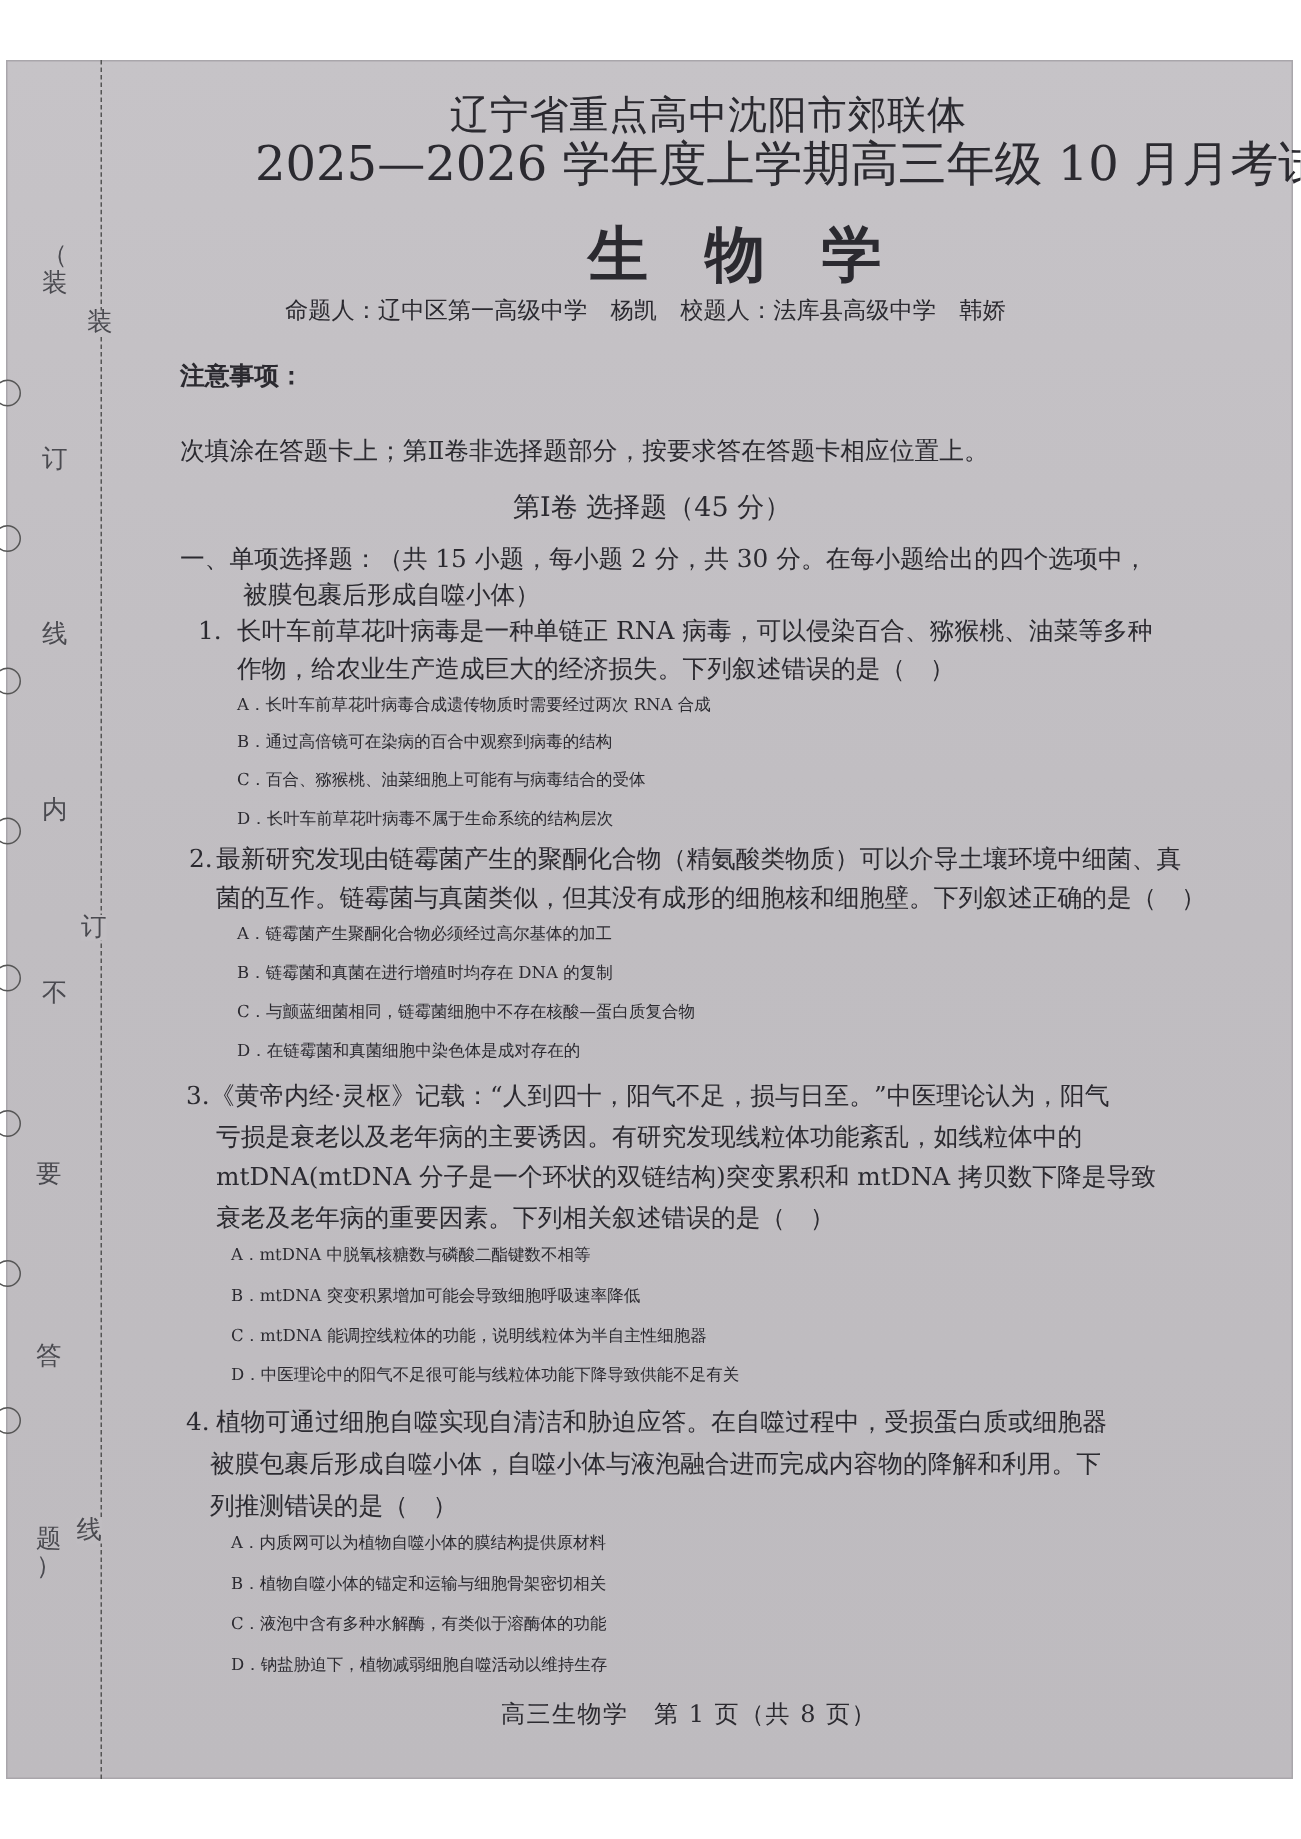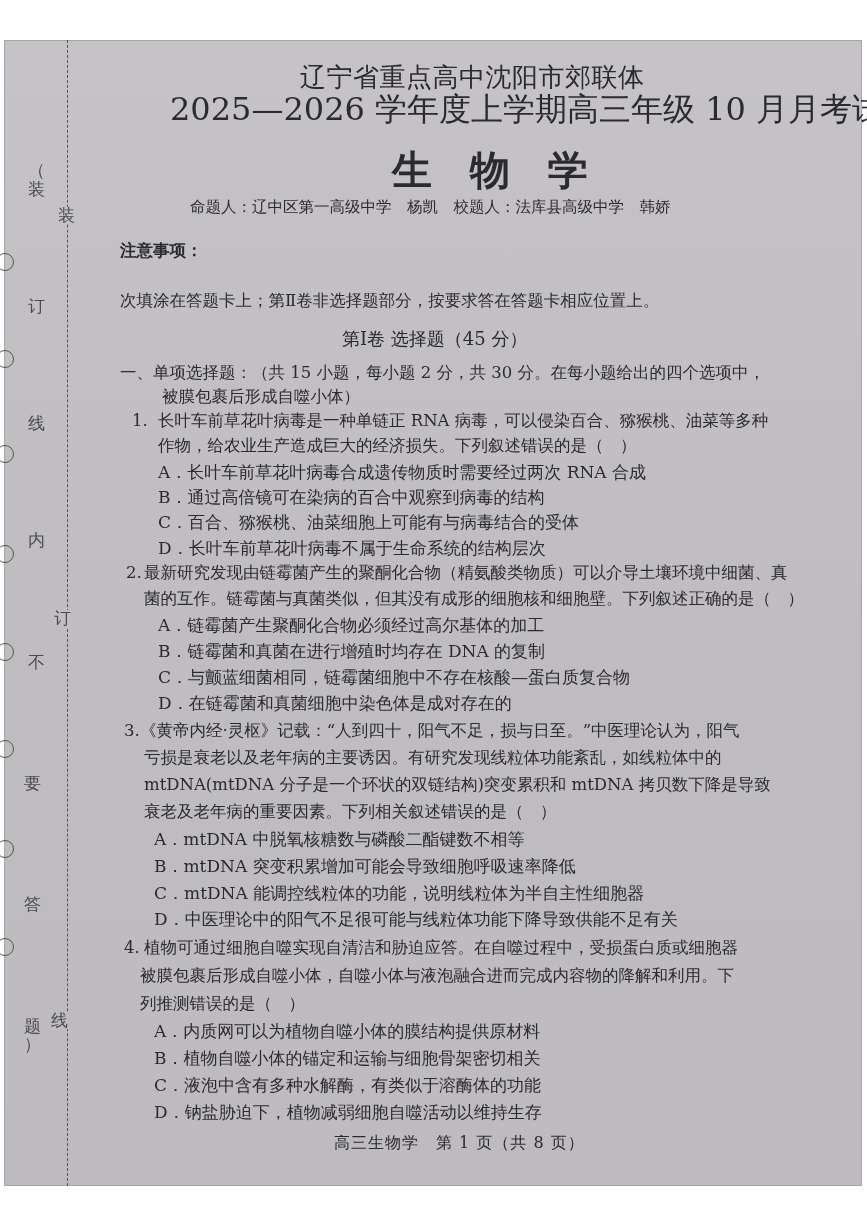--- a/index.html
+++ b/index.html
@@ -31,21 +31,21 @@
   .t3 { font-size: 40px; left: 388px; top: 110px; letter-spacing: 12px; font-weight: bold; }
   .meta1 { font-size: 15.5px; left: 186px; top: 160px; }
   .meta2 { font-size: 15.5px; left: 314px; top: 184px; }
   .notice-h { left: 116px; top: 203px; font-weight: bold; }
   .notice-b1 { left: 156px; top: 228px; }
   .notice-b2 { left: 116px; top: 253px; }
   .sec-h { font-size: 18px; left: 338px; top: 290px; }
   .part-h1 { left: 116px; top: 325px; }
   .part-h2 { left: 158px; top: 349px; }
   .q { font-size: 16.5px; }
-  .opt { font-size: 17px; }
+  .opt { font-size: 11px; }
   .footer { font-size: 16px; left: 330px; top: 1095px; letter-spacing: 1px; }
 </style>
 </head>
 <body>
 
 <div class="paper">
   <div class="bind-line"></div>
 
   <span class="margin-char" style="left:24px; top:122px;">（</span>
   <span class="margin-char" style="left:24px; top:141px;">装</span>

